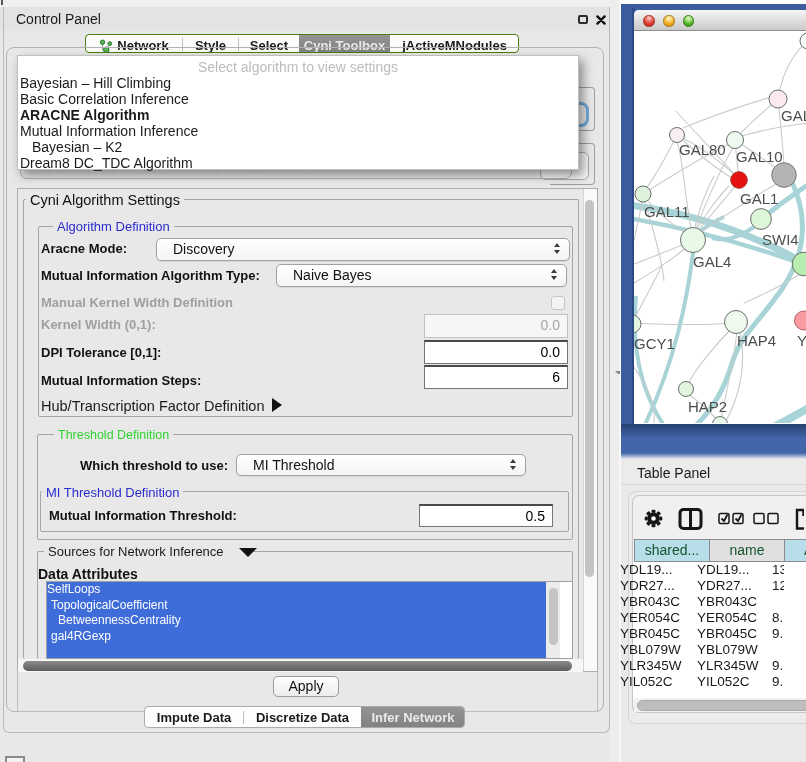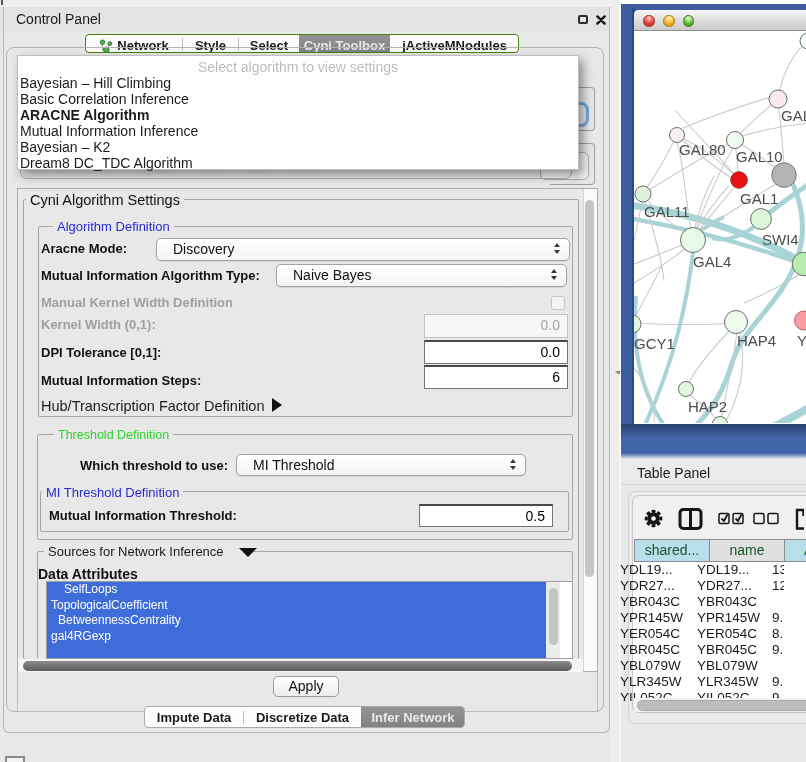--- a/index.html
+++ b/index.html
@@ -114,21 +114,21 @@
 <div class="abs b13" style="left:49px;top:508px;">Mutual Information Threshold:</div>
 <div class="tfield" style="left:419px;top:504px;width:134px;height:23px;">0.5</div>
 
 <div class="grp" style="left:37px;top:551px;width:536px;height:108px;border-bottom:none;"></div>
 <div class="grptitle p13" style="left:44px;top:544px;padding-right:26px;">Sources for Network Inference</div>
 <div class="abs" style="left:239px;top:548px;width:0;height:0;border-top:9px solid #111;border-left:9.2px solid transparent;border-right:9.2px solid transparent;"></div>
 <div class="abs" style="left:38px;top:566px;font-size:14px;font-weight:bold;color:#111;">Data Attributes</div>
 
 <div class="abs" style="left:46px;top:581px;width:527px;height:78px;border:1px solid #9f9f9f;background:#fff;overflow:hidden;">
   <div style="width:499px;background:#3e6cd8;color:#fff;font-size:12px;">
-    <div style="height:15.5px;line-height:15.5px;padding-left:17px;">SelfLoops</div>
+    <div style="height:15.5px;line-height:15.5px;padding-left:0;">SelfLoops</div>
     <div style="height:15.5px;line-height:15.5px;padding-left:4px;">TopologicalCoefficient</div>
     <div style="height:15.5px;line-height:15.5px;padding-left:11px;">BetweennessCentrality</div>
     <div style="height:15.5px;line-height:15.5px;padding-left:4px;">gal4RGexp</div>
     <div style="height:15.5px;line-height:15.5px;padding-left:4px;"></div>
   </div>
   <div style="position:absolute;left:499px;top:0;width:14px;height:78px;background:#ececec;"></div>
   <div style="position:absolute;left:502px;top:6px;width:9px;height:57px;background:#c4c4c4;border-radius:5px;"></div>
 </div>
 
 <div class="abs" style="left:273px;top:676px;width:66px;height:21px;background:linear-gradient(#ffffff,#ececec);border:1px solid #9c9c9c;border-radius:5px;text-align:center;font-size:14px;line-height:19px;color:#111;">Apply</div>
@@ -283,34 +283,33 @@
 <div class="abs" style="left:634px;top:539px;width:172px;height:23px;overflow:hidden;font-size:14px;color:#14532d;">
   <div style="position:absolute;left:0;top:0;width:76px;height:23px;background:#b8dee9;border:1px solid #8b8b8b;text-align:center;line-height:21px;">shared...</div>
   <div style="position:absolute;left:75px;top:0;width:76px;height:23px;background:#e0e0e0;border:1px solid #8b8b8b;text-align:center;line-height:21px;">name</div>
   <div style="position:absolute;left:150px;top:0;width:76px;height:23px;background:#b8dee9;border:1px solid #8b8b8b;line-height:21px;padding-left:19px;">Av</div>
 </div>
 
 <div class="abs" style="left:612px;top:562px;width:172px;height:139px;overflow:hidden;font-size:13.5px;color:#1a1a1a;white-space:nowrap;">
   <div style="height:16px;line-height:16px;"><span style="display:inline-block;width:75px;padding-left:8px;">YDL19...</span><span style="display:inline-block;width:75px;padding-left:10px;">YDL19...</span><span style="padding-left:10px;">13</span></div>
   <div style="height:16px;line-height:16px;"><span style="display:inline-block;width:75px;padding-left:8px;">YDR27...</span><span style="display:inline-block;width:75px;padding-left:10px;">YDR27...</span><span style="padding-left:10px;">12</span></div>
   <div style="height:16px;line-height:16px;"><span style="display:inline-block;width:75px;padding-left:8px;">YBR043C</span><span style="display:inline-block;width:75px;padding-left:10px;">YBR043C</span><span></span></div>
-  <div style="height:16px;line-height:16px;"><span style="display:inline-block;width:75px;padding-left:8px;">YPR145W</span><span style="display:inline-block;width:75px;padding-left:10px;">YPR145W</span><span style="padding-left:10px;">9.</span></div>
   <div style="height:16px;line-height:16px;"><span style="display:inline-block;width:75px;padding-left:8px;">YER054C</span><span style="display:inline-block;width:75px;padding-left:10px;">YER054C</span><span style="padding-left:10px;">8.</span></div>
   <div style="height:16px;line-height:16px;"><span style="display:inline-block;width:75px;padding-left:8px;">YBR045C</span><span style="display:inline-block;width:75px;padding-left:10px;">YBR045C</span><span style="padding-left:10px;">9.</span></div>
   <div style="height:16px;line-height:16px;"><span style="display:inline-block;width:75px;padding-left:8px;">YBL079W</span><span style="display:inline-block;width:75px;padding-left:10px;">YBL079W</span><span></span></div>
   <div style="height:16px;line-height:16px;"><span style="display:inline-block;width:75px;padding-left:8px;">YLR345W</span><span style="display:inline-block;width:75px;padding-left:10px;">YLR345W</span><span style="padding-left:10px;">9.</span></div>
   <div style="height:16px;line-height:16px;"><span style="display:inline-block;width:75px;padding-left:8px;">YIL052C</span><span style="display:inline-block;width:75px;padding-left:10px;">YIL052C</span><span style="padding-left:10px;">9.</span></div>
 </div>
 
 <div class="abs" style="left:634px;top:698px;width:172px;height:14px;background:#f1f1f1;"></div>
 <div class="abs" style="left:637px;top:700px;width:175px;height:11px;background:#bdbdbd;border:1px solid #a9a9a9;border-radius:6px;"></div>
 
 <div class="abs" style="left:615px;top:371px;width:5px;height:6px;border-top:3px solid #8a8a8a;border-left:3px solid transparent;"></div>
 
 <div class="abs" style="left:17px;top:55px;width:562px;height:115px;background:#fff;border:1px solid #bfbfbf;box-shadow:4px 5px 10px rgba(0,0,0,0.42);z-index:50;">
   <div style="height:16px;line-height:16px;margin-top:3px;text-align:center;font-size:14px;color:#bcbcbc;">Select algorithm to view settings</div>
   <div style="height:16px;line-height:16px;padding-left:2px;font-size:14px;color:#1b1b1b;">Bayesian – Hill Climbing</div>
   <div style="height:16px;line-height:16px;padding-left:2px;font-size:14px;color:#1b1b1b;">Basic Correlation Inference</div>
   <div style="height:16px;line-height:16px;padding-left:2px;font-size:14px;color:#1b1b1b;font-weight:bold;">ARACNE Algorithm</div>
   <div style="height:16px;line-height:16px;padding-left:2px;font-size:14px;color:#1b1b1b;">Mutual Information Inference</div>
-  <div style="height:16px;line-height:16px;padding-left:2px;font-size:14px;color:#1b1b1b;">Bayesian – K2</div>
+  <div style="height:16px;line-height:16px;padding-left:14px;font-size:14px;color:#1b1b1b;">Bayesian – K2</div>
   <div style="height:16px;line-height:16px;padding-left:2px;font-size:14px;color:#1b1b1b;">Dream8 DC_TDC Algorithm</div>
 </div>
 
 </body></html>

